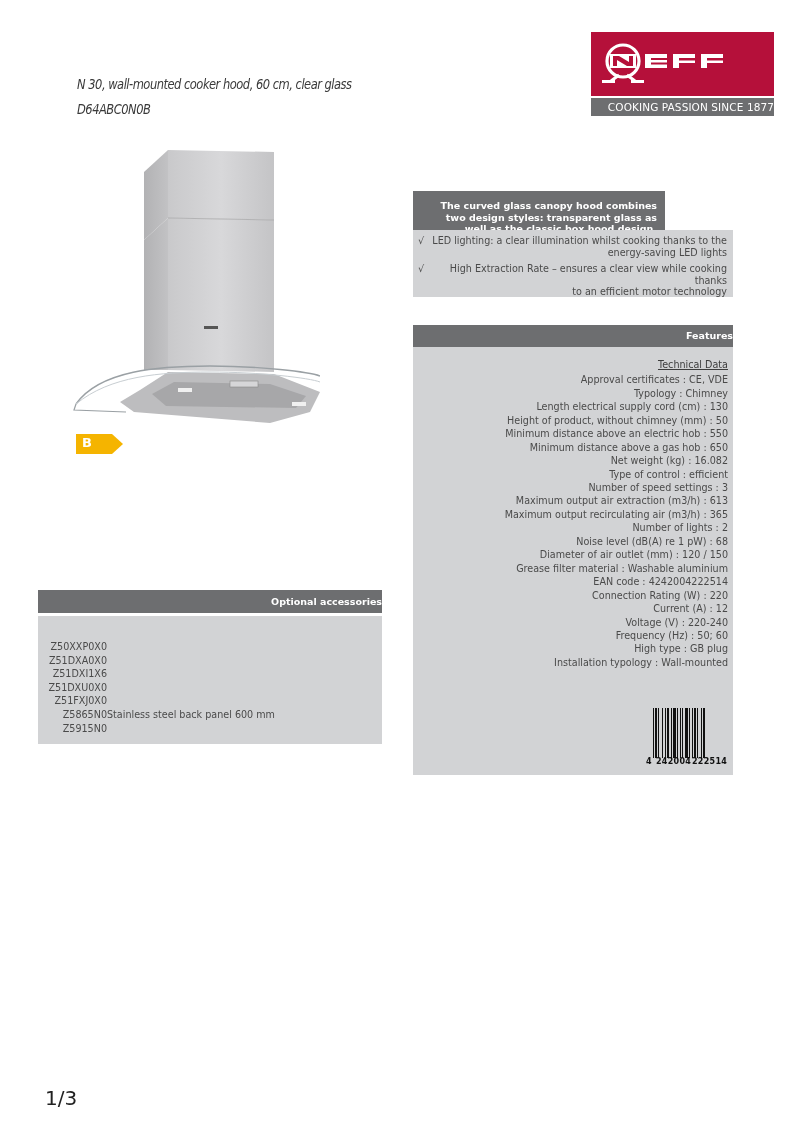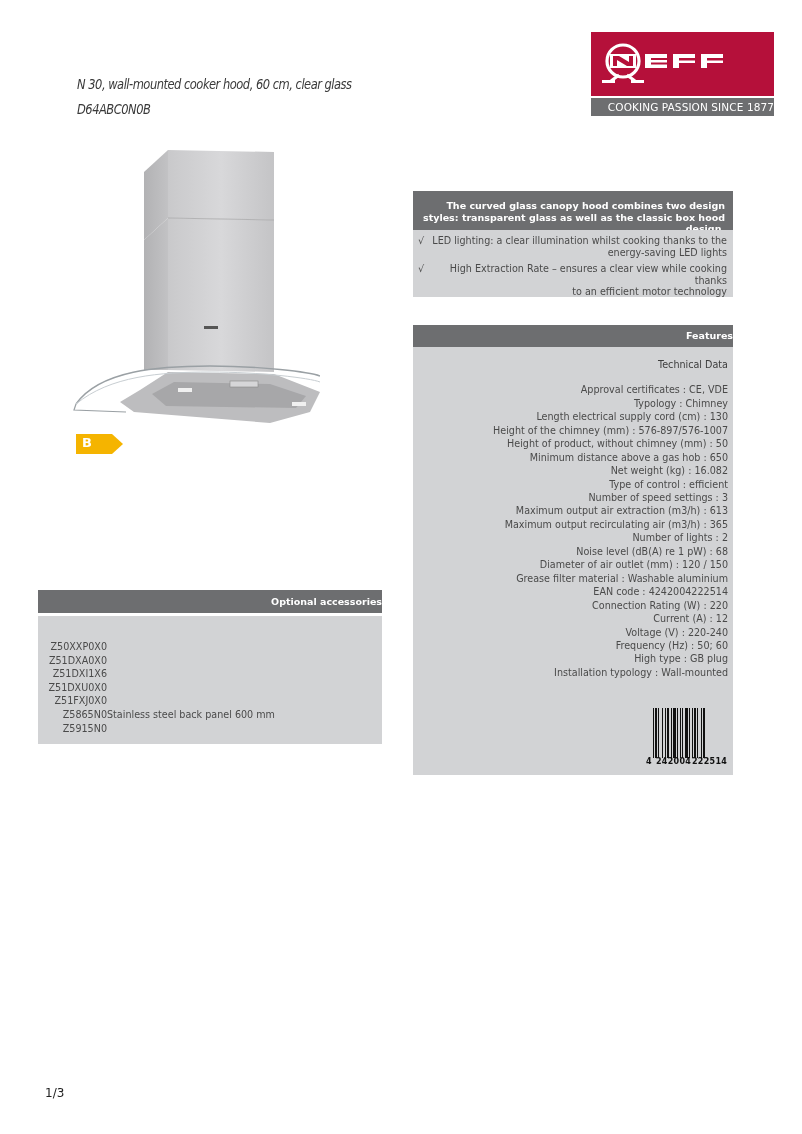--- a/index.html
+++ b/index.html
@@ -16,40 +16,40 @@
   }
   
   .logo-red { left:591px; top:32px; width:183px; height:64px; background:#b5103a; }
   .logo-gray { left:591px; top:98px; width:183px; height:18px; background:#6d6e70;
     color:#ffffff; font-size:10.5px; line-height:18px; padding-left:15px; box-sizing:border-box;
     letter-spacing:0.1px; white-space:nowrap; }
   .logo-svg { position:absolute; left:6px; top:10px; }
   
   .box-head { background:#6d6e70; color:#ffffff; font-weight:bold; font-size:9.5px; }
   .box-body { background:#d2d3d5; font-size:9.6px; color:#4a4a4a; }
-  .desc-head { left:413px; top:191px; width:320px; height:39px; padding:9px 8px 1px 8px; box-sizing:border-box; line-height:11.5px; }
+  .desc-head { left:413px; top:191px; width:252px; height:39px; padding:9px 8px 1px 8px; box-sizing:border-box; line-height:11.5px; }
   .desc-body { left:413px; top:230px; width:320px; height:67px; padding:5px 6px 0 5px; box-sizing:border-box; }
   .bullet { position:relative; padding-left:12px; line-height:11.5px; margin-bottom:5px; }
   .bullet .check { position:absolute; left:0; top:0; }
   .feat-head { left:413px; top:325px; width:320px; height:22px; line-height:22px; padding-left:5px; box-sizing:border-box; }
   .feat-body { left:413px; top:347px; width:320px; height:428px; padding:11px 5px 0 5px; box-sizing:border-box; }
-  .feat-title { line-height:13.4px; margin-bottom:12px; color:#3d3d3d; }
+  .feat-title { line-height:13.4px; margin-bottom:2px; color:#3d3d3d;text-decoration:underline; }
   .feat-row { line-height:13.45px; white-space:nowrap; }
   .acc-head { left:38px; top:590px; width:344px; height:23px; line-height:23px; padding-left:6px; box-sizing:border-box; }
   .acc-body { left:38px; top:616px; width:344px; height:128px; padding:24px 8px 0 8px; box-sizing:border-box; }
   .acc-row { line-height:13.6px; white-space:nowrap; display:flex; }
   .acc-code { width:61px; }
   
   .barcode { left:646px; top:708px; width:90px; height:58px; }
   .bars { position:absolute; left:7px; top:0; width:70px; height:50px; display:flex; }
   .barcode-digits { position:absolute; top:49px; font-size:8px; font-weight:bold; color:#111; letter-spacing:0.3px; white-space:nowrap; }
   
   .energy { left:76px; top:434px; width:47px; height:20px; }
   .energy-letter { position:absolute; left:6px; top:1px; color:#ffffff; font-weight:bold; font-size:13px; }
-  .page-num { left:45px; top:1086px; font-size:12px; color:#222; }
+  .page-num { left:45px; top:1086px; font-size:20px; color:#222; }
 </style>
 </head>
 <body>
 
 <div class="title-line" style="top:76px;">N 30, wall-mounted cooker hood, 60 cm, clear glass</div>
 <div class="title-line" style="top:101px;">D64ABC0N0B</div>
 
 <div class="abs logo-red">
   <svg class="logo-svg" width="160" height="46" viewBox="0 0 160 46">
     <circle cx="26" cy="19" r="16" fill="none" stroke="#fff" stroke-width="3.2"></circle>
@@ -127,22 +127,22 @@
   </div>
 </div>
 
 <div class="abs box-head feat-head">Features</div>
 <div class="abs box-body feat-body">
   <div class="feat-title">Technical Data</div>
   <div id="feat-rows">
     <div class="feat-row">Approval certificates : CE, VDE</div>
     <div class="feat-row">Typology : Chimney</div>
     <div class="feat-row">Length electrical supply cord (cm) : 130</div>
-    <div class="feat-row">Height of the chimney (mm) : 576-897/576-1007</div>
     <div class="feat-row">Height of product, without chimney (mm) : 50</div>
+    <div class="feat-row">Minimum distance above an electric hob : 550</div>
     <div class="feat-row">Minimum distance above a gas hob : 650</div>
     <div class="feat-row">Net weight (kg) : 16.082</div>
     <div class="feat-row">Type of control : efficient</div>
     <div class="feat-row">Number of speed settings : 3</div>
     <div class="feat-row">Maximum output air extraction (m3/h) : 613</div>
     <div class="feat-row">Maximum output recirculating air (m3/h) : 365</div>
     <div class="feat-row">Number of lights : 2</div>
     <div class="feat-row">Noise level (dB(A) re 1 pW) : 68</div>
     <div class="feat-row">Diameter of air outlet (mm) : 120 / 150</div>
     <div class="feat-row">Grease filter material : Washable aluminium</div>

